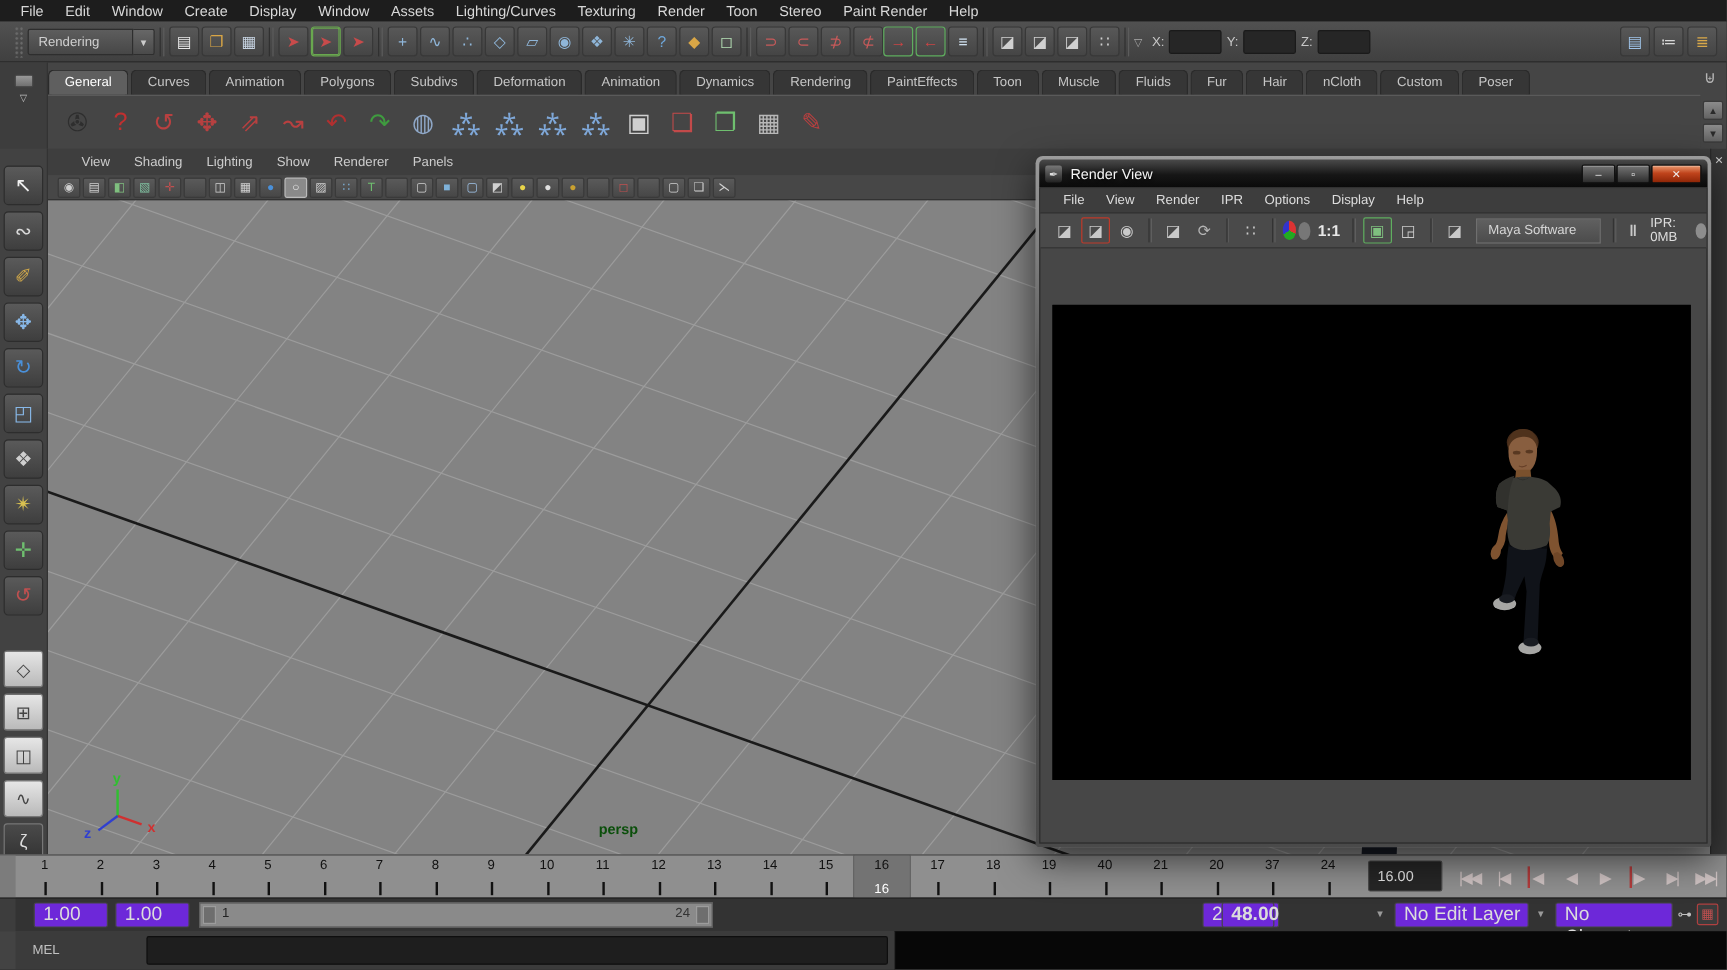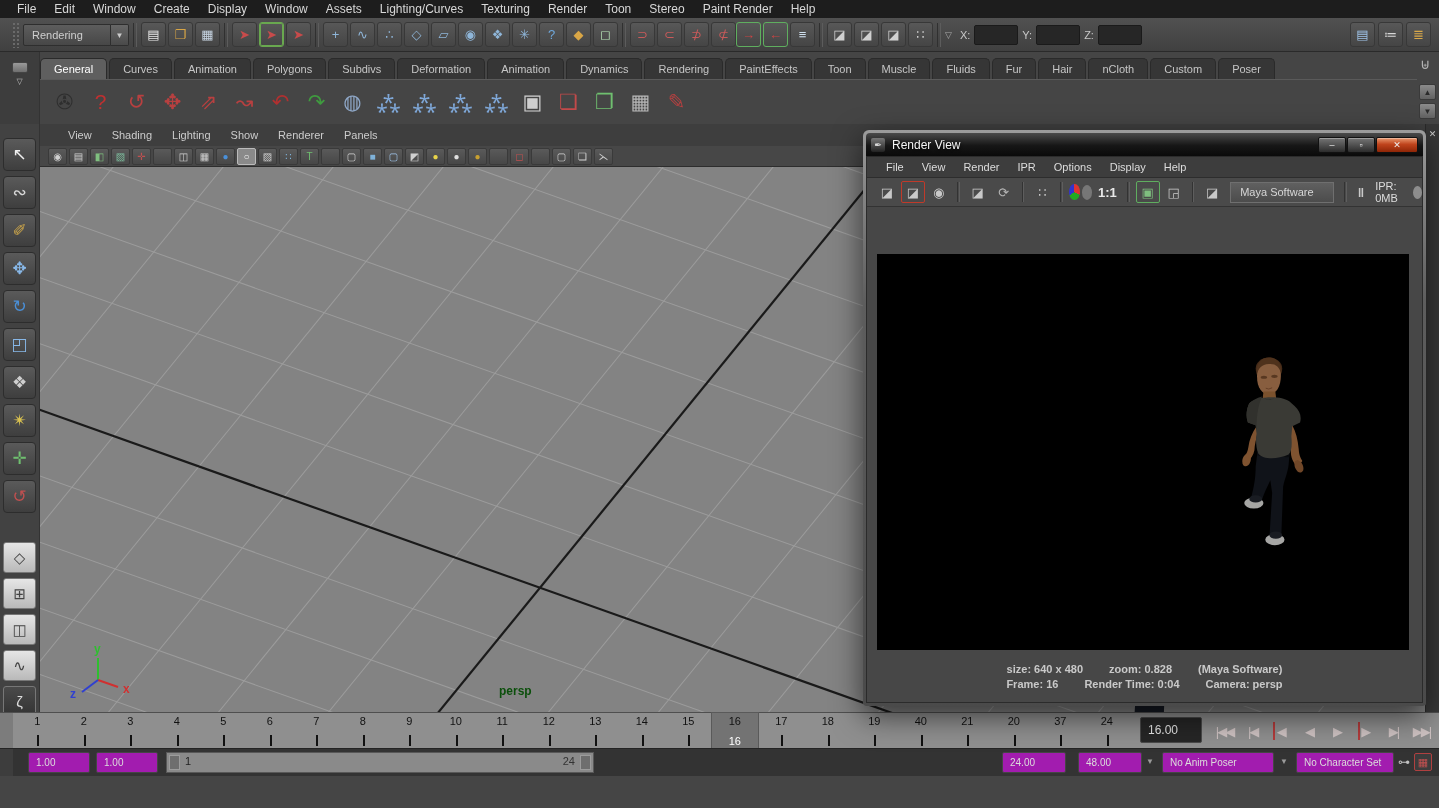--- a/index.html
+++ b/index.html
@@ -98,21 +98,21 @@
   .frame-slot .cur-label { position:absolute; left:0; bottom:2px; width:100%; text-align:center; font-size:11px; color:#fff; }
   .frame-slot.current { background:#737373; outline:1px solid #5a5a5a; }
   .time-field { position:absolute; left:1140px; top:4px; width:62px; height:26px; background:#262626; border:1px solid #4a4a4a; border-radius:2px; color:#e6e6e6; font-size:12px; line-height:24px; padding-left:7px; }
   .playback { position:absolute; left:1212px; top:3px; width:222px; height:30px; display:flex; align-items:center; justify-content:space-between; }
   .pb-btn { position:relative; min-width:25px; height:26px; display:flex; align-items:center; justify-content:center; color:#cfc3c3; font-size:13px; letter-spacing:-2px; }
   .pb-btn.key::before { content:''; position:absolute; left:5px; top:4px; bottom:4px; width:2px; background:#b23b3b; }
 
   
   .range-row { position:absolute; left:0; top:748px; width:100%; height:28px; background:#333333; border-top:1px solid #242424; }
   .rr-handle { position:absolute; left:0; top:0; width:13px; height:100%; background:#3d3d3d; }
-  .field { position:absolute; top:3px; height:21px; background:#a21caf; border:1px solid #454545; border-radius:2px; color:#dcdcdc; font-size:10px; line-height:19px; padding-left:7px; }
+  .field { position:absolute; top:3px; height:21px; background:#6d28d9; border:1px solid #454545; border-radius:2px; color:#dcdcdc; font-size:16px; line-height:19px; padding-left:7px; }
   .range-track { position:absolute; left:166px; top:3px; width:428px; height:21px; background:#8a8a8a; border:1px solid #585858; }
   .rt-handle { position:absolute; top:2px; width:11px; height:15px; background:#6e6e6e; border:1px solid #9c9c9c; }
   .rt-label { position:absolute; top:2px; font-size:11px; color:#222; }
   .dd-mini { position:absolute; top:8px; color:#9a9a9a; font-size:8px; }
   .key-icon { position:absolute; left:1398px; top:6px; color:#c0c0c0; font-size:12px; }
   .autokey-icon { position:absolute; left:1414px; top:4px; width:18px; height:18px; border:1px solid #b04040; border-radius:2px; color:#c05050; font-size:11px; text-align:center; line-height:16px; background:#3c3c3c; }
 
   
   .cmdline { position:absolute; left:0; top:776px; width:100%; height:32px; background:#3b3b3b; }
   .cmd-handle { position:absolute; left:0; top:0; width:13px; height:100%; background:#434343; }
@@ -694,32 +694,20 @@
         <span class="rw-tool" style="font-weight:bold;">‖</span>
         <div class="ipr-mem">IPR: 0MB</div>
         <div class="status-circle"></div>
       </div>
       <div class="rw-canvas">
         <svg width="532" height="396" viewBox="0 0 532 396">
           <rect x="0" y="0" width="532" height="396" fill="#000000"></rect>
           <use href="#char" transform="translate(255,88) scale(0.52)" style="filter:brightness(0.72);"></use>
         </svg>
       </div>
-      <div class="rw-status">
-        <div class="st-line">
-          <span>size: 640 x 480</span>
-          <span>zoom: 0.828</span>
-          <span>(Maya Software)</span>
-        </div>
-        <div class="st-line">
-          <span>Frame: 16</span>
-          <span>Render Time: 0:04</span>
-          <span>Camera: persp</span>
-        </div>
-      </div>
     </div>
   </div>
 
   <div class="timeline">
     <div class="tl-handle dots"></div>
     <div class="tl-track">
 
     <div class="frame-slot">
         <span class="fnum">1</span>
         <span class="tick"></span>
@@ -875,23 +863,29 @@
     <div class="rr-handle dots"></div>
     <div class="field" style="left:28px;width:62px;">1.00</div>
     <div class="field" style="left:96px;width:62px;">1.00</div>
     <div class="range-track">
       <div class="rt-handle" style="left:2px;"></div>
       <div class="rt-label" style="left:18px;">1</div>
       <div class="rt-label" style="right:18px;color:#333;">24</div>
       <div class="rt-handle" style="right:2px;"></div>
     </div>
     <div class="field" style="left:1002px;width:64px;">24.00</div>
-    <div class="field" style="left:1078px;width:64px;">48.00</div>
+    <div class="field" style="left:1018px;width:44px;font-weight:bold;">48.00</div>
     <div class="dd-mini" style="left:1146px;">▼</div>
-    <div class="field" style="left:1162px;width:112px;">No Anim Poser</div>
+    <div class="field" style="left:1162px;width:112px;">No Edit Layer</div>
     <div class="dd-mini" style="left:1280px;">▼</div>
     <div class="field" style="left:1296px;width:98px;">No Character Set</div>
     <div class="key-icon">⊶</div>
     <div class="autokey-icon">▦</div>
   </div>
 
+  <div class="cmdline">
+    <div class="cmd-handle dots"></div>
+    <div class="mel-label">MEL</div>
+    <input class="mel-input" value="" style="">
+    <div class="output-line"></div>
+  </div>
 
 </div>
 
 </body></html>

